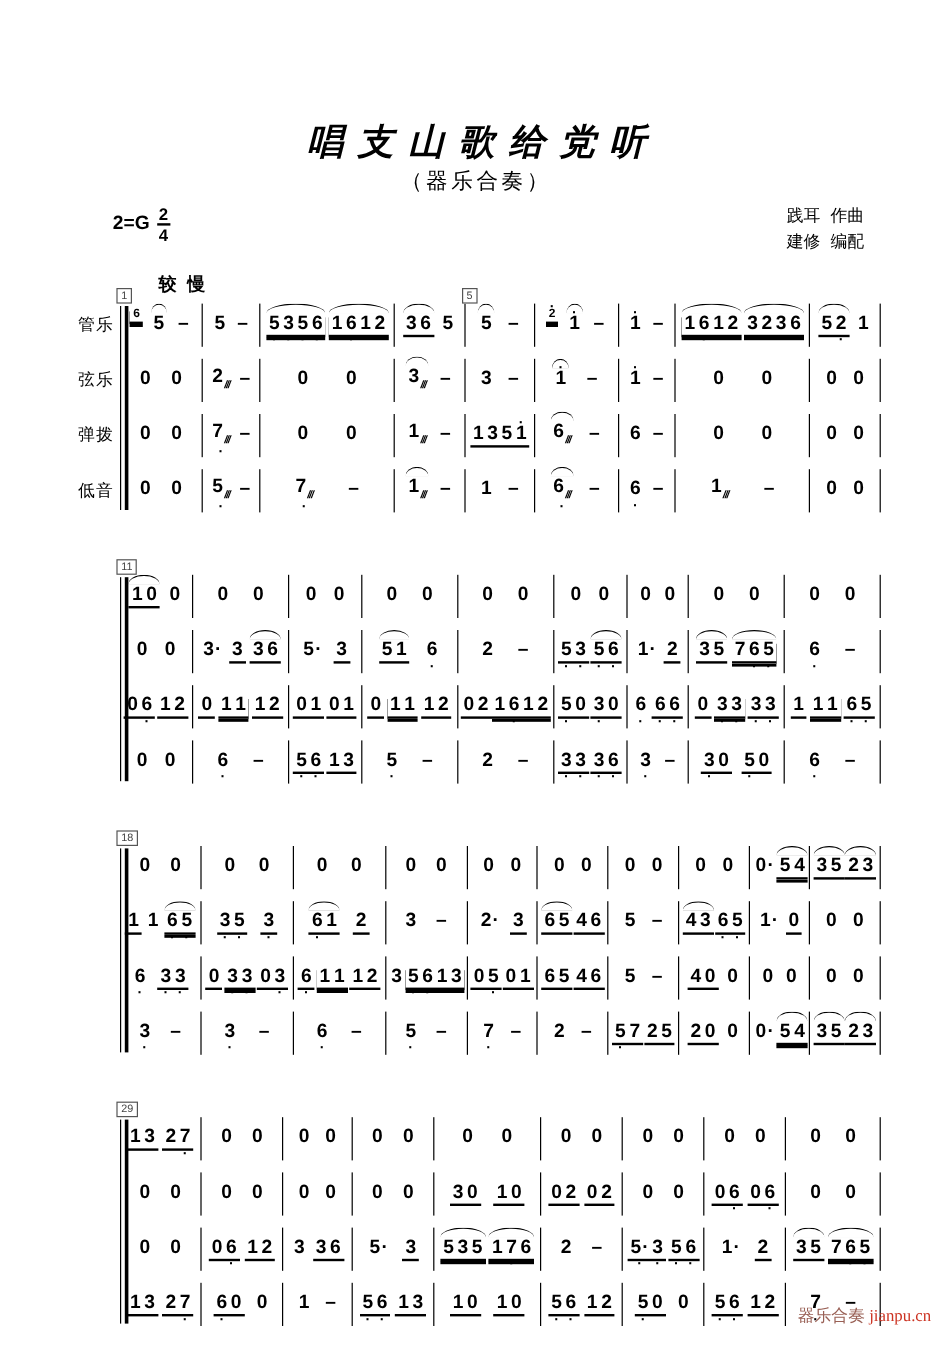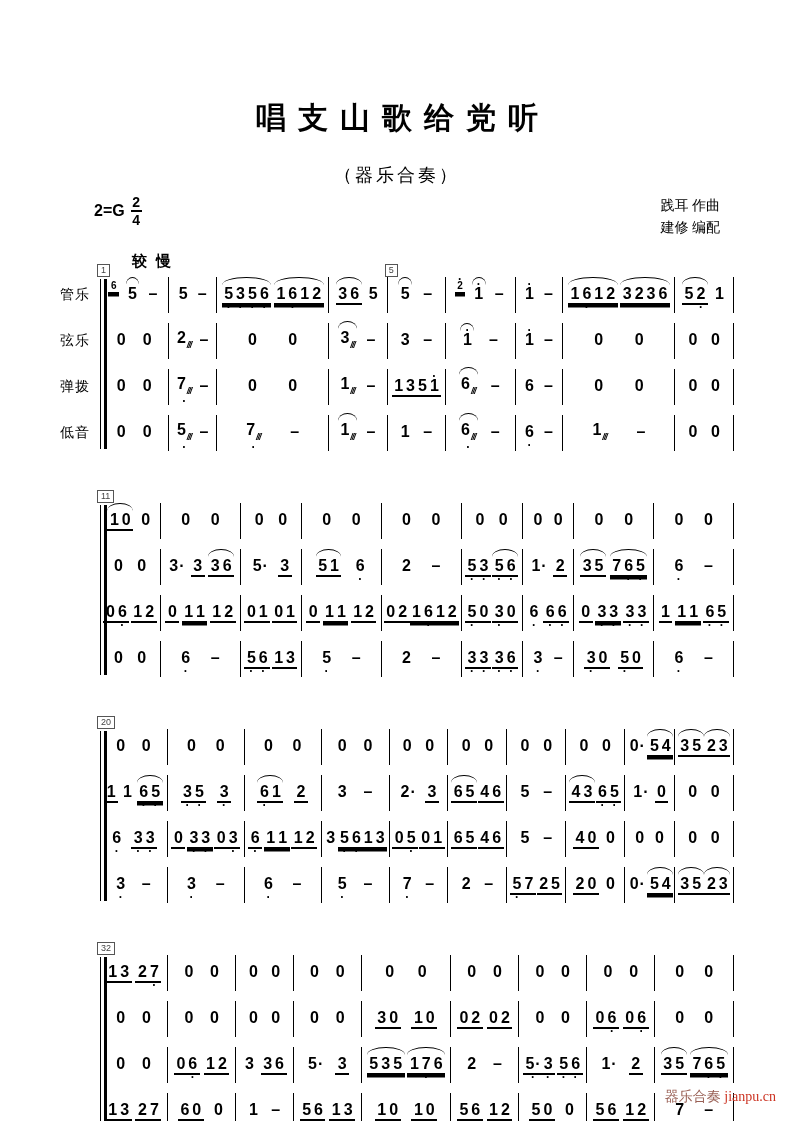--- a/index.html
+++ b/index.html
@@ -3,40 +3,40 @@
 <meta charset="utf-8">
 <style>
   html,body{margin:0;padding:0;}
   body{
     width:792px;height:1121px;background:#ffffff;position:relative;overflow:hidden;
     font-family:"Liberation Sans",sans-serif;color:#000;
   }
   .sheet{padding:98px 58px 0 60px;}
   .title{
     text-align:center;font-family:"Liberation Serif",serif;font-size:30px;
-    letter-spacing:12px;padding-left:12px;font-weight:600;
+    letter-spacing:12px;padding-left:12px;font-weight:600;font-style:italic;
   }
   .subtitle{
     text-align:center;font-family:"Liberation Serif",serif;font-size:18px;
-    letter-spacing:3px;margin-top:24px;
+    letter-spacing:3px;margin-top:0;
   }
   .meta{display:flex;justify-content:space-between;align-items:flex-start;margin-top:8px;}
   .keysig{font-weight:bold;font-size:16px;display:flex;align-items:center;gap:6px;margin-left:34px;}
   .meter{display:inline-flex;flex-direction:column;align-items:center;line-height:1;font-size:14px;}
   .meter .mline{width:11px;height:1.5px;background:#000;margin:1px 0;}
-  .credits{font-family:Liberation Serif, serif;font-size:14px;line-height:1.55;margin-right:14px;}
+  .credits{font-family:Liberation Mono, monospace;font-size:14px;line-height:1.55;margin-right:14px;}
   .score{margin-top:34px;}
   .system{position:relative;margin-bottom:42px;}
   .sysbar{position:absolute;left:40px;top:7px;bottom:7px;width:6px;border-left:1.2px solid #000;}
   .sysbar:after{content:"";position:absolute;left:2.5px;top:0;bottom:0;width:3px;background:#000;}
   .tempo{position:absolute;top:-20px;left:72px;font-weight:bold;font-size:15px;letter-spacing:9px;
          font-family:"Liberation Serif",serif;}
   .line{display:flex;align-items:center;height:46px;}
   .label{width:40px;font-family:Liberation Serif, serif;font-size:14px;letter-spacing:1px;
-         text-align:left;flex:none;}
+         text-align:center;flex:none;}
   .measures{flex:1;display:flex;min-width:0;}
   .measure{position:relative;border-right:1.2px solid #000;display:flex;align-items:center;
            justify-content:space-evenly;height:36px;flex-basis:0;min-width:0;padding:0 2px;}
   .mbox{position:absolute;top:-13px;left:-3px;border:1px solid #555;color:#444;
         font-size:9px;line-height:1;padding:1px 3px;background:#fff;z-index:2;}
   .beat{display:inline-flex;align-items:flex-end;position:relative;padding:0 1px 1px;
         border-bottom:2px solid transparent;}
   .beat.u1{border-bottom-color:#000;}
   .beat.u2{border-bottom-color:#000;box-shadow:0 2.5px 0 #000;}
   .beat.grace{transform:translateY(-8px);}
@@ -786,21 +786,21 @@
             </div>
           </div>
         </div>
       </div>
       <div class="system">
         <div class="sysbar"></div>
         <div class="line">
           <div class="label"></div>
           <div class="measures">
             <div class="measure" style="flex-grow: 7;">
-              <div class="mbox">20</div>
+              <div class="mbox">18</div>
               <span class="beat">
                 <span class="note">0</span>
               </span>
               <span class="beat">
                 <span class="note">0</span>
               </span>
             </div>
             <div class="measure" style="flex-grow: 8;">
               <span class="beat">
                 <span class="note">0</span>
@@ -1178,21 +1178,21 @@
             </div>
           </div>
         </div>
       </div>
       <div class="system">
         <div class="sysbar"></div>
         <div class="line">
           <div class="label"></div>
           <div class="measures">
             <div class="measure" style="flex-grow: 6;">
-              <div class="mbox">32</div>
+              <div class="mbox">29</div>
               <span class="beat u1">
                 <span class="note">1</span>
                 <span class="note">3</span>
               </span>
               <span class="beat u1">
                 <span class="note">2</span>
                 <span class="note">7<span class="ob">·</span></span>
               </span>
             </div>
             <div class="measure" style="flex-grow: 6;">

